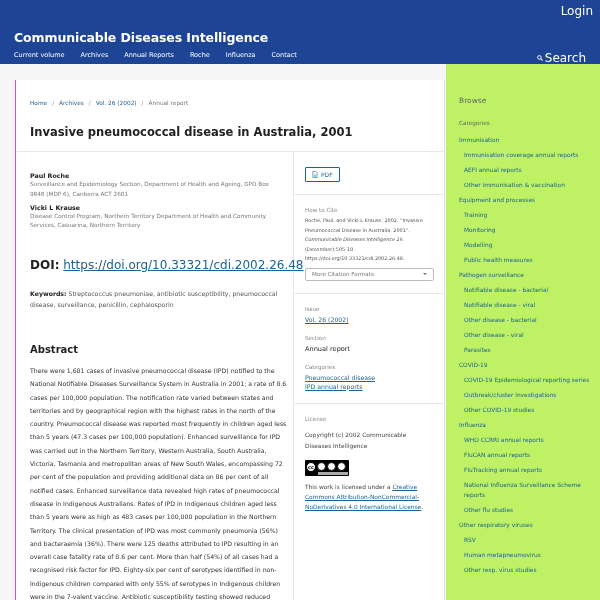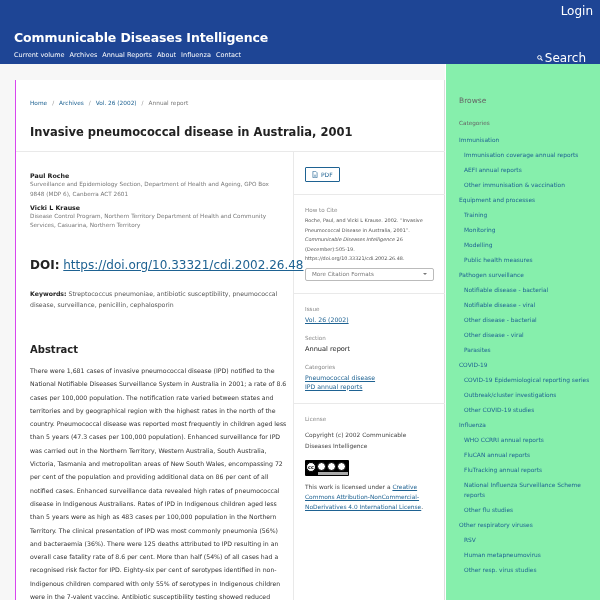--- a/index.html
+++ b/index.html
@@ -4,21 +4,21 @@
 <style>
   * { box-sizing: border-box; margin: 0; padding: 0; }
   html, body { width: 600px; height: 600px; overflow: hidden; }
   body { font-family: "DejaVu Sans", sans-serif; background: #ffffff; color: #222; position: relative; }
   a { color: #1e6292; text-decoration: none; }
 
   
   .header { position: absolute; left: 0; top: 0; width: 600px; height: 64px; background: #1e4595; }
   .login { position: absolute; right: 7px; top: 4px; color: #fff; font-size: 12px; }
   .site-title { position: absolute; left: 14px; top: 30px; color: #fff; font-size: 12.5px; font-weight: bold; letter-spacing: -0.1px; }
-  .nav { position: absolute; left: 14px; top: 51px; display: flex; gap: 5px; }
+  .nav { position: absolute; left: 14px; top: 51px; display: flex; gap: 16px; }
   .nav-item { color: #fff; font-size: 6.5px; }
   .search { position: absolute; right: 14px; top: 51px; color: #fff; font-size: 12px; display: flex; align-items: center; gap: 2px; }
   .search svg { width: 6px; height: 6px; }
 
   
   .main-wrap { position: absolute; left: 0; top: 64px; width: 445px; height: 536px; background: #f7f7f7; }
   .main { position: absolute; left: 15px; top: 16px; width: 430px; height: 536px; background: #fff; border-left: 1px solid #d946ef; border-right: 1px solid #ddd; }
 
   .breadcrumb { position: absolute; left: 14px; top: 20px; font-size: 5.8px; display: flex; gap: 5px; color: #777; }
   .breadcrumb .sep { color: #999; }
@@ -57,38 +57,38 @@
   .d-link { font-size: 6.2px; color: #1e6292; text-decoration: underline; display: block; line-height: 9px; }
   .d-sub + .d-sub { margin-top: 11px; }
   .lic-text { font-size: 5.9px; color: #444; line-height: 11px; margin-top: 8px; }
   .cc-badge { margin-top: 8px; display: inline-block; width: 44px; height: 16px; background: #000; border-radius: 1px; position: relative; }
   .cc-badge .c { position: absolute; top: 2px; width: 10px; height: 10px; border-radius: 50%; background: #fff; border: 1px solid #000; font-size: 5px; font-weight: bold; color: #000; text-align: center; line-height: 9px; }
   .cc-badge .strip { position: absolute; left: 13px; bottom: 1px; width: 30px; height: 3px; background: #aaa; }
   .lic-body { font-size: 5.9px; color: #444; line-height: 10.3px; margin-top: 2px; }
   .lic-body a { text-decoration: underline; color: #1e6292; }
 
   
-  .sidebar { position: absolute; left: 446px; top: 64px; width: 154px; height: 536px; background: #86efac; }
+  .sidebar { position: absolute; left: 446px; top: 64px; width: 154px; height: 536px; background: #bef264; }
   .browse-title { position: absolute; left: 13px; top: 32px; font-size: 7.5px; color: #666; }
   .cat-label { position: absolute; left: 13px; top: 56px; font-size: 5.7px; color: #666; }
   .cat-list { position: absolute; left: 13px; top: 71px; width: 135px; list-style: none; }
   .cat-list li { font-size: 5.9px; line-height: 10px; color: #1e6292; margin-bottom: 5px; }
   .cat-list li.sub { padding-left: 5px; }
 </style>
 </head>
 <body>
 
 <div class="header">
   <a class="login">Login</a>
   <div class="site-title">Communicable Diseases Intelligence</div>
   <div class="nav">
     <a class="nav-item">Current volume</a>
     <a class="nav-item">Archives</a>
     <a class="nav-item">Annual Reports</a>
-    <a class="nav-item">About</a>
+    <a class="nav-item">Roche</a>
     <a class="nav-item">Influenza</a>
     <a class="nav-item">Contact</a>
   </div>
   <a class="search">
     <svg viewBox="0 0 10 10">
         <circle cx="4" cy="4" r="3" stroke="#fff" stroke-width="1.6" fill="none"></circle>
         <line x1="6.2" y1="6.2" x2="9.2" y2="9.2" stroke="#fff" stroke-width="1.8"></line>
       </svg>
     <span>Search</span>
   </a>

